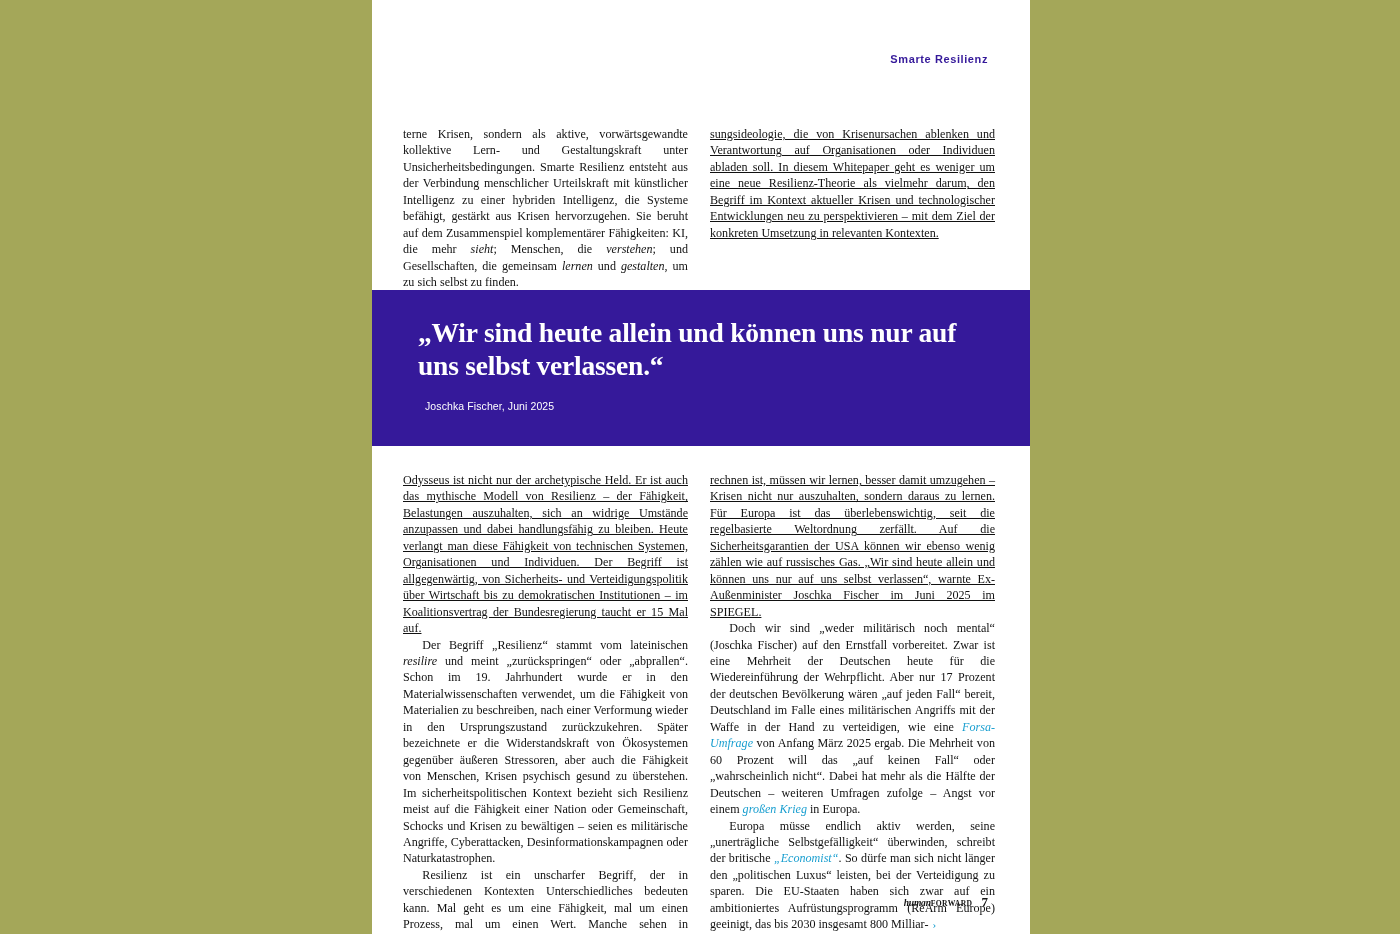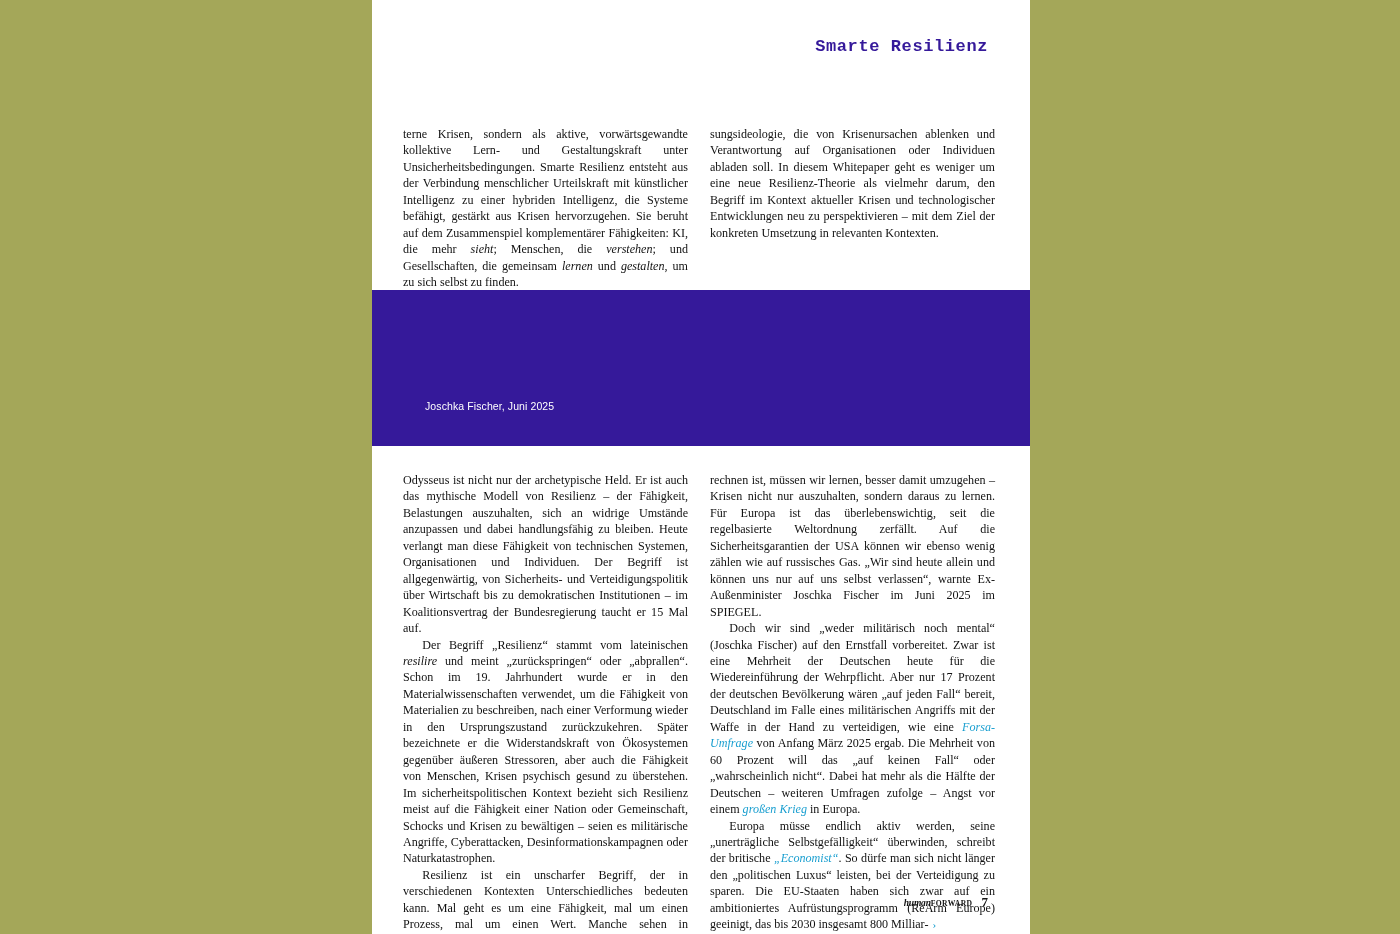--- a/index.html
+++ b/index.html
@@ -18,24 +18,24 @@
     left: 372px;
     top: 0;
     width: 658px;
     height: 934px;
     background: #ffffff;
   }
 
   
   .running-head {
     position: absolute;
-    top: 37px;
+    top: 53px;
     right: 42px;
-    font-family: Liberation Mono, monospace;
-    font-size: 17px;
+    font-family: Liberation Sans, sans-serif;
+    font-size: 11px;
     letter-spacing: 0.6px;
     color: #35199a;
     font-weight: 700;
     white-space: nowrap;
   }
 
   
   .cols {
     position: absolute;
     left: 31px;
@@ -55,21 +55,21 @@
     margin: 0;
     font-family: "Liberation Serif", serif;
     font-size: 12.1px;
     line-height: 16.45px;
     text-align: justify;
     text-justify: inter-word;
     color: #111111;
     hyphens: manual;
   }
   .col p + p { text-indent: 1.6em; }
-  .col p.noindent { text-indent: 0; }
+  .col p.noindent { text-indent: 0; text-decoration: underline; }
 
   .col p i, .col p em { font-style: italic; }
 
   a.inline-link {
     color: #1a9fd0;
     font-style: italic;
     text-decoration: none;
   }
 
   .cont-arrow {
@@ -154,20 +154,21 @@
       <p><span>terne Krisen, sondern als aktive, vorwärtsgewandte kollektive Lern- und Gestaltungskraft unter Unsicherheitsbedingungen. Smarte Resilienz entsteht aus der Verbindung menschlicher Urteilskraft mit künstlicher Intelligenz zu einer hybriden Intelligenz, die Systeme befähigt, gestärkt aus Krisen hervorzugehen. Sie beruht auf dem Zusammenspiel komplementärer Fähigkeiten: KI, die mehr </span><i>sieht</i><span>; Menschen, die </span><i>verstehen</i><span>; und Gesellschaften, die gemeinsam </span><i>lernen</i><span> und </span><i>gestalten</i><span>, um zu sich selbst zu finden.</span></p>
     </div>
 
     <div class="col">
       <p class="noindent">sungsideologie, die von Krisenursachen ablenken und Verantwortung auf Organisationen oder Individuen abladen soll. In diesem Whitepaper geht es weniger um eine neue Resilienz-Theorie als vielmehr darum, den Begriff im Kontext aktueller Krisen und technologischer Entwicklungen neu zu perspektivieren – mit dem Ziel der konkreten Umsetzung in relevanten Kontexten.</p>
     </div>
 
   </div>
 
   <div class="quote-band">
+    <div class="quote-text">„Wir sind heute allein und können uns nur auf uns selbst verlassen.“</div>
     <div class="quote-attrib">Joschka Fischer, Juni 2025</div>
   </div>
 
   <div class="cols bottom">
 
     <div class="col">
       <p class="noindent">Odysseus ist nicht nur der archetypische Held. Er ist auch das mythische Modell von Resilienz – der Fähigkeit, Belastungen auszuhalten, sich an widrige Umstände anzupassen und dabei handlungsfähig zu bleiben. Heute verlangt man diese Fähigkeit von technischen Systemen, Organisationen und Individuen. Der Begriff ist allgegenwärtig, von Sicherheits- und Verteidigungspolitik über Wirtschaft bis zu demokratischen Institutionen – im Koalitionsvertrag der Bundesregierung taucht er 15 Mal auf.</p>
       <p><span>Der Begriff „Resilienz“ stammt vom lateinischen </span><i>resilire</i><span> und meint „zurückspringen“ oder „abprallen“. Schon im 19. Jahrhundert wurde er in den Materialwissenschaften verwendet, um die Fähigkeit von Materialien zu beschreiben, nach einer Verformung wieder in den Ursprungszustand zurückzukehren. Später bezeichnete er die Widerstandskraft von Ökosystemen gegenüber äußeren Stressoren, aber auch die Fähigkeit von Menschen, Krisen psychisch gesund zu überstehen. Im sicherheitspolitischen Kontext bezieht sich Resilienz meist auf die Fähigkeit einer Nation oder Gemeinschaft, Schocks und Krisen zu bewältigen – seien es militärische Angriffe, Cyberattacken, Desinformationskampagnen oder Naturkatastrophen.</span></p>
       <p>Resilienz ist ein unscharfer Begriff, der in verschiedenen Kontexten Unterschiedliches bedeuten kann. Mal geht es um eine Fähigkeit, mal um einen Prozess, mal um einen Wert. Manche sehen in Resilienzkonzepten gar eine neoliberale Anpas-</p>
     </div>

